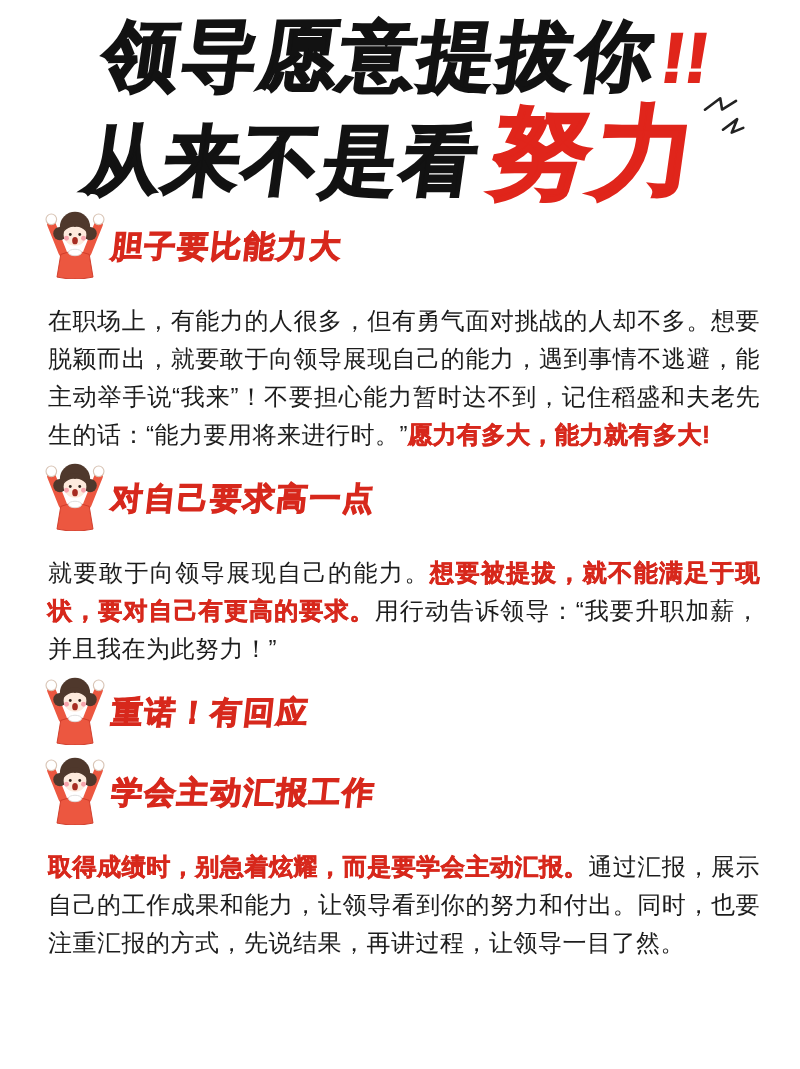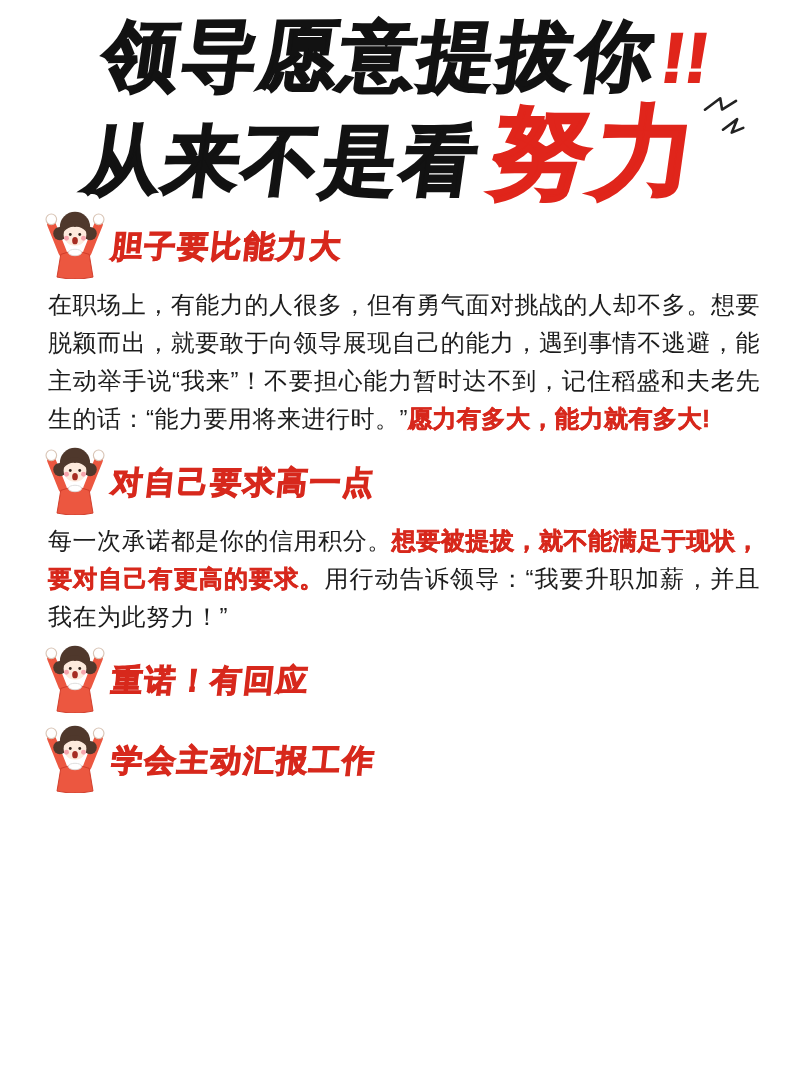--- a/index.html
+++ b/index.html
@@ -78,21 +78,21 @@
     font-size:31px;
     font-weight:900;
     color:#d7281c;
     letter-spacing:2px;
     transform:skewX(-6deg);
     -webkit-text-stroke:1.2px #d7281c;
     white-space:nowrap;
     padding-top:8px;
   }
   .sec-body{
-    margin:4px 0 0 4px;
+    margin:20px 0 0 4px;
     width:712px;
     font-size:24px;
     line-height:38px;
     color:#1c1c1c;
     text-align:justify;
     letter-spacing:0.5px;
   }
   .run-black{color:#1c1c1c;font-weight:400;}
   .run-red{color:#d7281c;font-weight:700;-webkit-text-stroke:0.6px #d7281c;}
 </style>
@@ -156,21 +156,21 @@
           <circle cx="27" cy="29" r="1.5" fill="#33241c"></circle>
           <circle cx="37" cy="29" r="1.5" fill="#33241c"></circle>
           <circle cx="23" cy="33" r="2.6" fill="#f6a3ac"></circle>
           <circle cx="41" cy="33" r="2.6" fill="#f6a3ac"></circle>
           <ellipse cx="32" cy="35.5" rx="3" ry="3.8" fill="#a62c22"></ellipse>
           <path d="M17 50 Q32 44 47 50 L51 74 Q32 78 13 74 Z" fill="#ec5740" stroke="#cf3a28" stroke-width="1"></path>
           <ellipse cx="32" cy="48" rx="7" ry="3.4" fill="#ffffff" stroke="#dcdcdc" stroke-width="1"></ellipse>
         </svg>
         <h2 class="sec-title">对自己要求高一点</h2>
       </div>
-      <p class="sec-body"><span class="run-black">每一次承诺都是你的信用积分。</span><span class="run-red">想要被提拔，就不能满足于现状，要对自己有更高的要求。</span><span class="run-black">用行动告诉领导：“我要升职加薪，并且我在为此努力！”</span></p>
+      <p class="sec-body"><span class="run-black">就要敢于向领导展现自己的能力。</span><span class="run-red">想要被提拔，就不能满足于现状，要对自己有更高的要求。</span><span class="run-black">用行动告诉领导：“我要升职加薪，并且我在为此努力！”</span></p>
     </section>
 
     <section class="sec">
       <div class="sec-head">
         <svg class="sec-icon" viewBox="0 0 64 76">
           <line x1="19" y1="48" x2="7" y2="18" stroke="#ec5740" stroke-width="9" stroke-linecap="round"></line>
           <line x1="45" y1="48" x2="57" y2="18" stroke="#ec5740" stroke-width="9" stroke-linecap="round"></line>
           <circle cx="7" cy="13" r="5.6" fill="#fff" stroke="#d9c5b6" stroke-width="1.2"></circle>
           <circle cx="57" cy="13" r="5.6" fill="#fff" stroke="#d9c5b6" stroke-width="1.2"></circle>
           <circle cx="32" cy="21" r="16" fill="#4f382c"></circle>
@@ -205,16 +205,17 @@
           <circle cx="27" cy="29" r="1.5" fill="#33241c"></circle>
           <circle cx="37" cy="29" r="1.5" fill="#33241c"></circle>
           <circle cx="23" cy="33" r="2.6" fill="#f6a3ac"></circle>
           <circle cx="41" cy="33" r="2.6" fill="#f6a3ac"></circle>
           <ellipse cx="32" cy="35.5" rx="3" ry="3.8" fill="#a62c22"></ellipse>
           <path d="M17 50 Q32 44 47 50 L51 74 Q32 78 13 74 Z" fill="#ec5740" stroke="#cf3a28" stroke-width="1"></path>
           <ellipse cx="32" cy="48" rx="7" ry="3.4" fill="#ffffff" stroke="#dcdcdc" stroke-width="1"></ellipse>
         </svg>
         <h2 class="sec-title">学会主动汇报工作</h2>
       </div>
+      <p class="sec-body"><span class="run-red">取得成绩时，别急着炫耀，而是要学会主动汇报。</span><span class="run-black">通过汇报，展示自己的工作成果和能力，让领导看到你的努力和付出。同时，也要注重汇报的方式，先说结果，再讲过程，让领导一目了然。</span></p>
     </section>
 
   </main>
 </div>
 
 </body></html>

